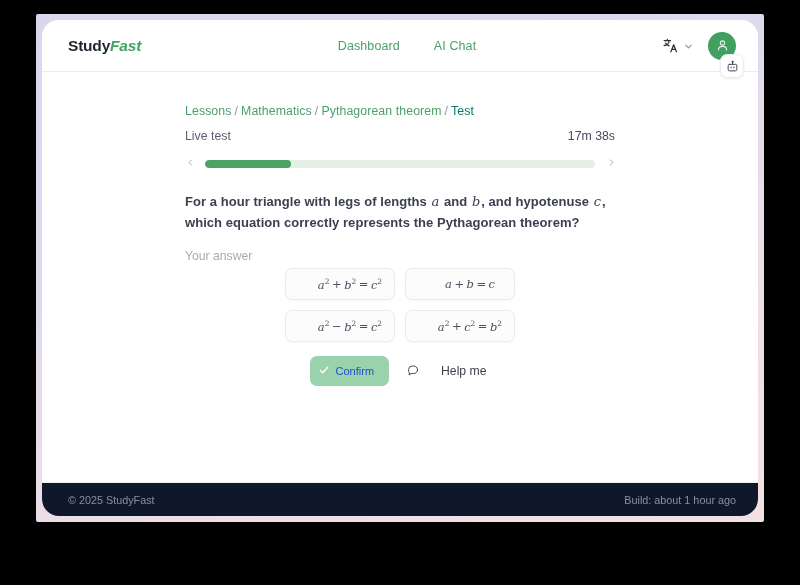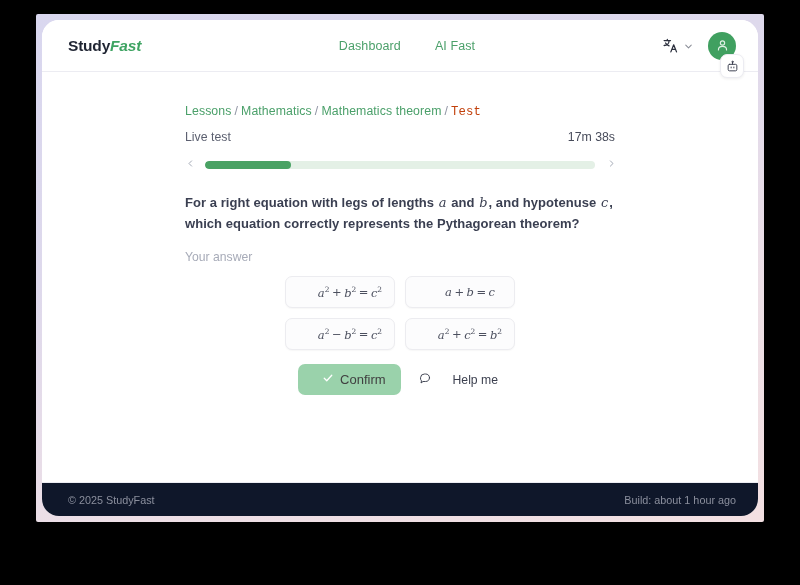--- a/index.html
+++ b/index.html
@@ -130,21 +130,21 @@
 
   .breadcrumb {
     font-size: 12.3px;
     color: #4ba06a;
     margin-bottom: 11px;
     letter-spacing: 0.1px;
     white-space: nowrap;
   }
   .breadcrumb a { color: #4ba06a; text-decoration: none; }
   .breadcrumb .sep { color: #8f93a3; margin: 0 3px; }
-  .breadcrumb .crumb-current { color: #c2410c; font-family: Liberation Mono, monospace; }
+  .breadcrumb .crumb-current { color: #0f766e; }
 
   .meta-row {
     display: flex;
     align-items: center;
     justify-content: space-between;
     font-size: 12.3px;
     color: #5c6070;
     margin-bottom: 12px;
   }
   .meta-timer { color: #474b5a; }
@@ -188,21 +188,21 @@
     font-family: "DejaVu Serif", serif;
     font-style: italic;
     font-weight: 400;
     font-size: 13px;
     padding: 0 1px;
   }
 
   .your-answer {
     font-size: 12.2px;
     color: #a7abb8;
-    margin-bottom: 12px;
+    margin-bottom: 5px;
   }
 
   .options-grid {
     display: grid;
     grid-template-columns: 110px 110px;
     gap: 10px 10px;
     justify-content: center;
     margin-bottom: 14px;
   }
   .option {
@@ -226,25 +226,25 @@
 
   .actions {
     display: flex;
     align-items: center;
     justify-content: center;
     gap: 14px;
   }
   .confirm-btn {
     display: flex; align-items: center; gap: 6px;
     background: #9ad2ab;
-    color: #404040;
+    color: #1d4ed8;
     border: none;
     border-radius: 7px;
-    padding: 8px 15px 8px 24px;
-    font-size: 13px;
+    padding: 8px 15px 8px 8px;
+    font-size: 11px;
     font-family: "Liberation Sans", sans-serif;
     cursor: default;
   }
   .confirm-btn svg { width: 12px; height: 12px; }
   .help-btn {
     display: flex; align-items: center; gap: 22px;
     background: none; border: none;
     font-size: 12.2px;
     color: #3b3f4e;
     font-family: "Liberation Sans", sans-serif;
@@ -274,21 +274,21 @@
 <div id="app-frame">
   <div id="app-window">
 
     <div class="header">
       <div class="logo">
         <span class="logo-study">Study</span><span class="logo-fast">Fast</span>
       </div>
 
       <nav class="main-nav">
         <a href="#">Dashboard</a>
-        <a href="#">AI Fast</a>
+        <a href="#">AI Chat</a>
       </nav>
 
       <div class="header-right">
         <button class="lang-btn">
           <span class="lang-icon">
             <svg viewBox="0 0 24 24" fill="none" stroke="#2b2f3d" stroke-width="1.8" stroke-linecap="round" stroke-linejoin="round">
               <path d="M3 5h9M7.5 5V3.5M10 5c0 4-3 7-7 7"></path>
               <path d="M5 8.5c1.2 2 3 3.3 5 4"></path>
               <path d="M12.5 21l4-10 4 10M14 17.5h5"></path>
             </svg>
@@ -314,21 +314,21 @@
         <rect x="4" y="8" width="16" height="12" rx="2.5"></rect>
         <path d="M12 4.5v3.5M9.5 13v1.6M14.5 13v1.6"></path>
         <circle cx="12" cy="3.4" r="1.2"></circle>
       </svg>
     </div>
 
     <div class="content-wrap">
       <div class="content">
 
         <div class="breadcrumb">
-          <a href="#">Lessons</a><span class="sep">/</span><a href="#">Mathematics</a><span class="sep">/</span><a href="#">Mathematics theorem</a><span class="sep">/</span><span class="crumb-current">Test</span>
+          <a href="#">Lessons</a><span class="sep">/</span><a href="#">Mathematics</a><span class="sep">/</span><a href="#">Pythagorean theorem</a><span class="sep">/</span><span class="crumb-current">Test</span>
         </div>
 
         <div class="meta-row">
           <span>Live test</span>
           <span class="meta-timer">17m 38s</span>
         </div>
 
         <div class="progress-row">
           <button class="pg-arrow">
             <svg viewBox="0 0 24 24" width="9" height="11" fill="none" stroke="#9aa0ae" stroke-width="2.4" stroke-linecap="round" stroke-linejoin="round">
@@ -339,21 +339,21 @@
             <div class="progress-fill" id="progress-fill" style="width: 22%; background: rgb(74, 162, 100);"></div>
           </div>
           <button class="pg-arrow">
             <svg viewBox="0 0 24 24" width="9" height="11" fill="none" stroke="#9aa0ae" stroke-width="2.4" stroke-linecap="round" stroke-linejoin="round">
                 <path d="M9 5l7 7-7 7"></path>
               </svg>
           </button>
         </div>
 
         <div class="question">
-          <span>For a right equation with legs of lengths</span>
+          <span>For a hour triangle with legs of lengths</span>
           <span class="mathvar">a</span>
           <span>and</span>
           <span class="mathvar">b</span><span>, and hypotenuse</span>
           <span class="mathvar">c</span><span>, which equation correctly represents the Pythagorean theorem?</span>
         </div>
 
         <div class="your-answer">Your answer</div>
 
         <div class="options-grid">
           <div class="option">

